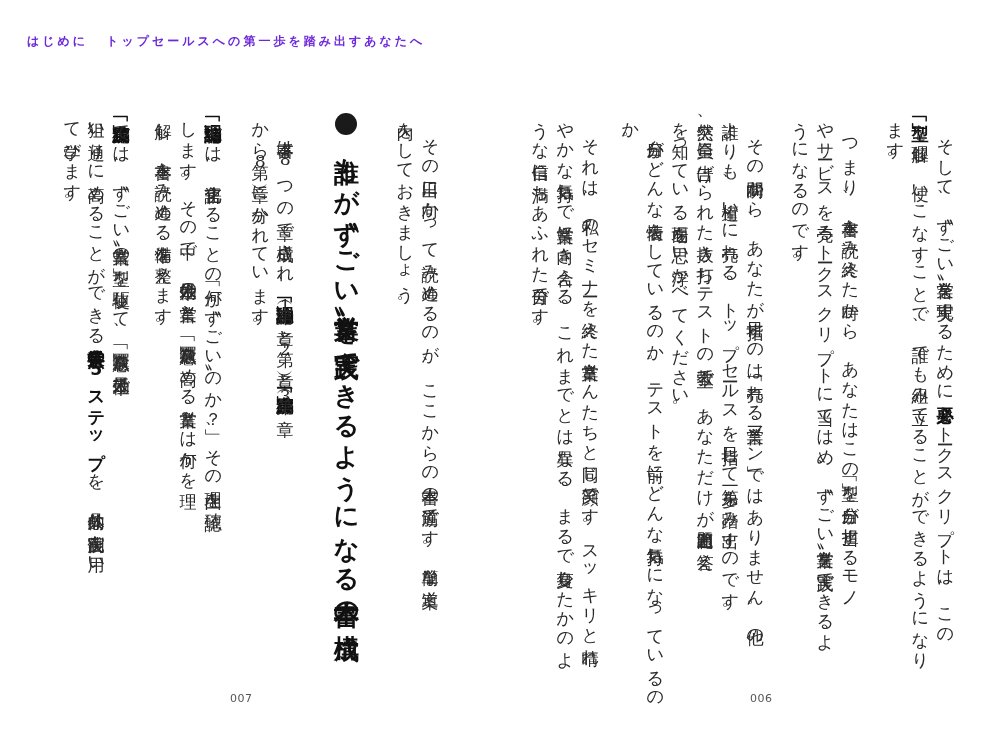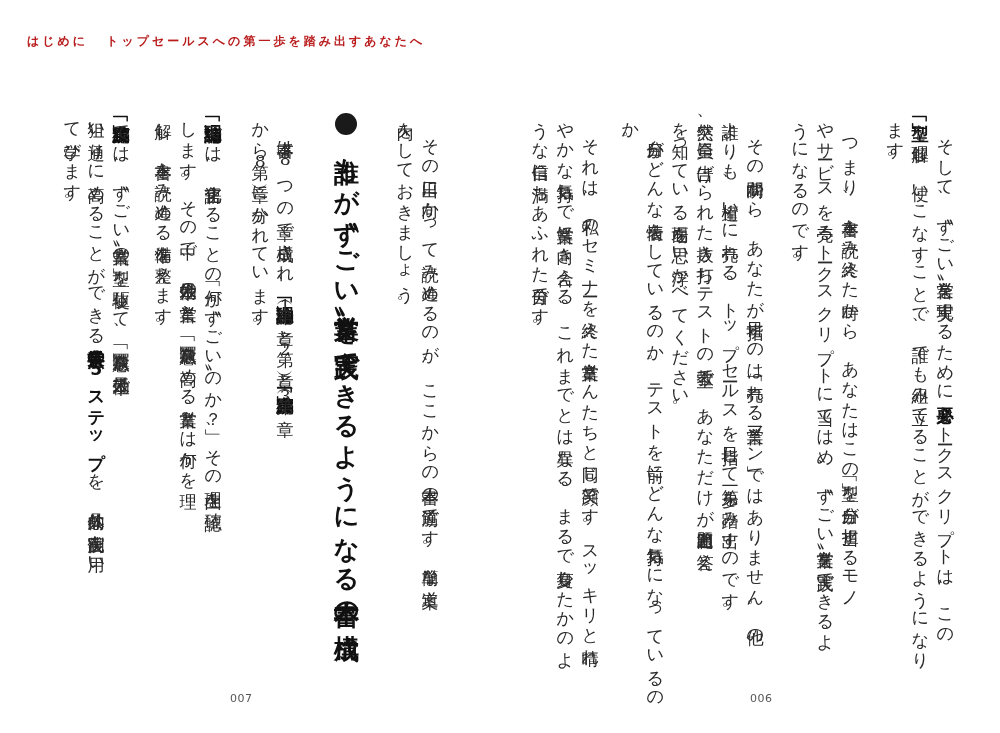--- a/index.html
+++ b/index.html
@@ -1,19 +1,19 @@
 <!DOCTYPE html>
 <html><head>
 <meta charset="utf-8">
 <style>
   html, body { margin: 0; padding: 0; background: #ffffff; }
   body { width: 1000px; height: 733px; position: relative; overflow: hidden;
          font-family: "DejaVu Serif", "Liberation Serif", serif; color: #2a2a2a; }
   .running-head { position: absolute; left: 27px; top: 33px; font-family: "DejaVu Sans", "Liberation Sans", sans-serif;
-         font-size: 12px; font-weight: bold; letter-spacing: 3px; color: #b91c1c; white-space: nowrap; }
+         font-size: 12px; font-weight: bold; letter-spacing: 3px; color: #6d28d9; white-space: nowrap; }
   .running-head .gap { display: inline-block; width: 18px; }
   .col { position: absolute; top: 110px; writing-mode: vertical-rl; text-orientation: upright;
          font-size: 17.2px; line-height: 1; letter-spacing: 0.7px; white-space: nowrap; }
   .col.indent { top: 127px; }
   .b { font-family: "DejaVu Sans", "Liberation Sans", sans-serif; font-weight: bold; color: #111; }
   .heading { position: absolute; top: 113px; left: 330px; writing-mode: vertical-rl; text-orientation: upright;
          font-family: "DejaVu Sans", "Liberation Sans", sans-serif; font-weight: bold; font-size: 25px;
          letter-spacing: 2px; color: #111; white-space: nowrap; }
   .heading .bullet { display: inline-block; width: 22px; height: 22px; border-radius: 50%; background: #1a1a1a; margin-bottom: 4px; }
   .folio { position: absolute; top: 692px; font-family: "DejaVu Sans", "Liberation Sans", sans-serif;

